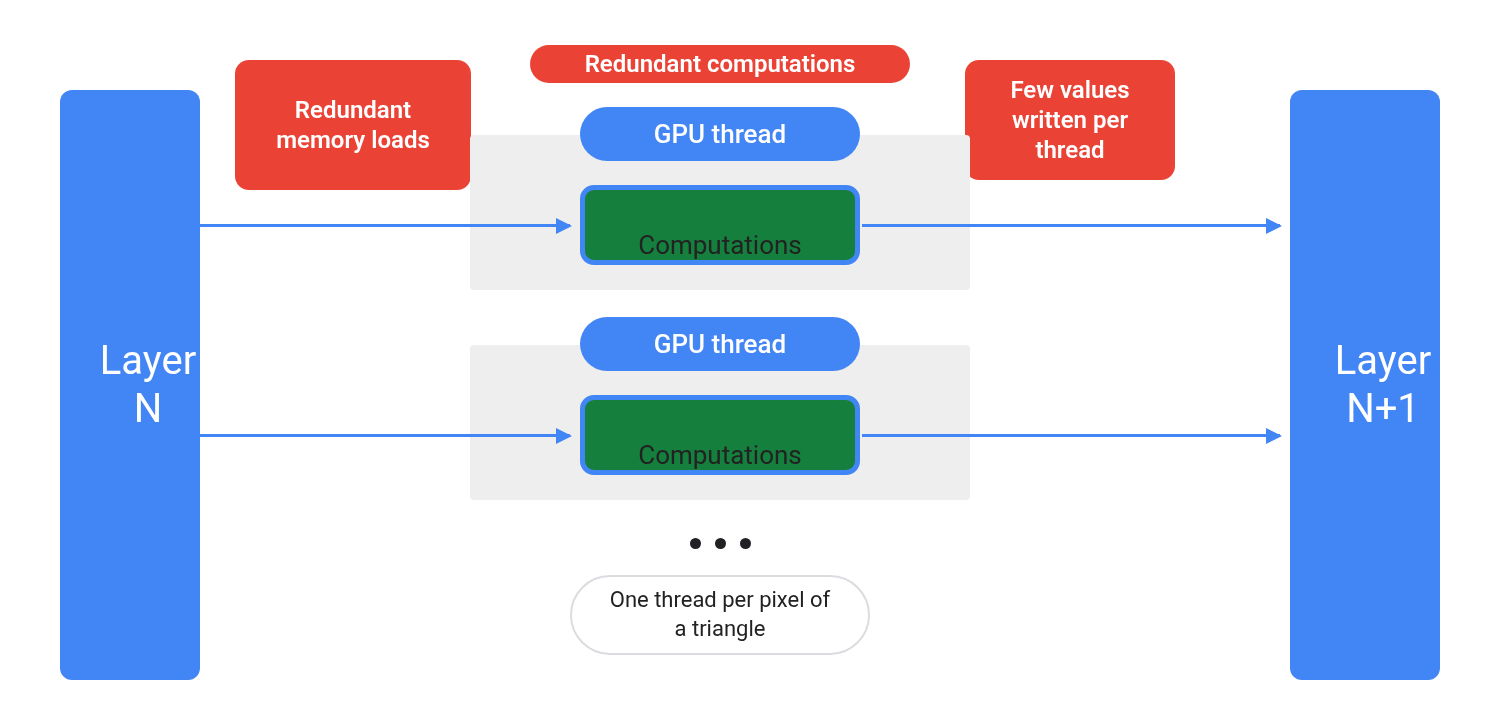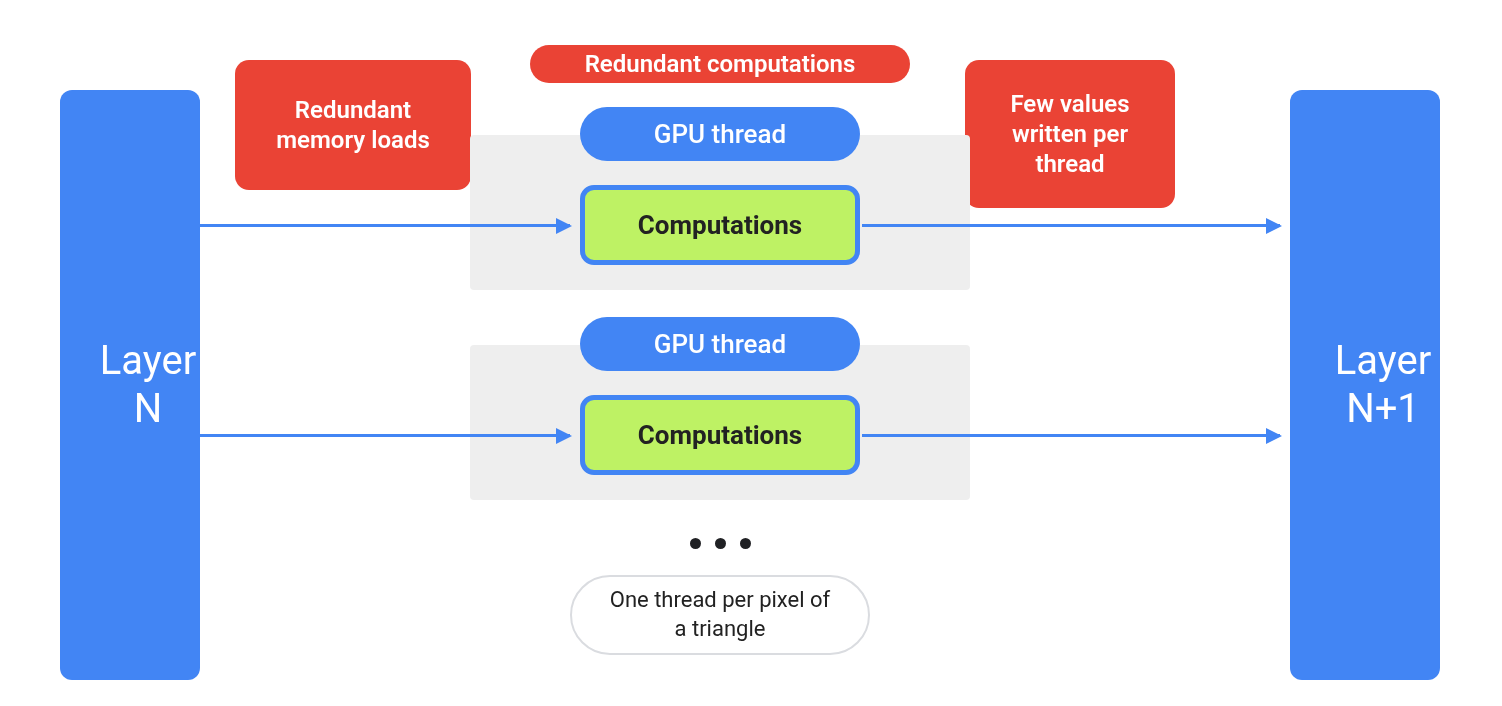--- a/index.html
+++ b/index.html
@@ -53,29 +53,29 @@
     border-radius: 30px;
     display: flex;
     align-items: center;
     justify-content: center;
     font-weight: 500;
     font-size: 26px;
     padding: 9px 40px;
   }
   .comp-box {
     position: absolute;
-    background: #bef264;
+    background: #15803d;
     border: 5px solid #4285f4;
     border-radius: 14px;
     display: flex;
-    align-items: center;
+    align-items: flex-end;
     justify-content: center;
     font-size: 26px;
     color: #222;
-    font-weight: 700;
+    font-weight: 400;
   }
   .white-pill {
     position: absolute;
     background: #fff;
     border: 2px solid #dadce0;
     border-radius: 40px;
     display: flex;
     align-items: center;
     justify-content: center;
     text-align: center;
@@ -124,21 +124,21 @@
 </div>
 
 <div class="red-pill" style="left:235px; top:60px; width:236px; height:130px;">
   <span>Redundant memory loads</span>
 </div>
 
 <div class="red-pill red-topwide" style="left:530px; top:45px; width:380px; height:38px; border-radius:26px;">
   <span>Redundant computations</span>
 </div>
 
-<div class="red-pill" style="left:965px; top:60px; width:210px; height:148px;">
+<div class="red-pill" style="left:965px; top:60px; width:210px; height:120px;">
   <span>Few values written per thread</span>
 </div>
 
 <div class="grey-panel" style="left:470px; top:135px; width:500px; height:155px;"></div>
 <div class="blue-pill" style="left:580px; top:107px; width:280px; height:54px;">
   <span>GPU thread</span>
 </div>
 <div class="comp-box" style="left:580px; top:185px; width:280px; height:80px;">
   <span>Computations</span>
 </div>

